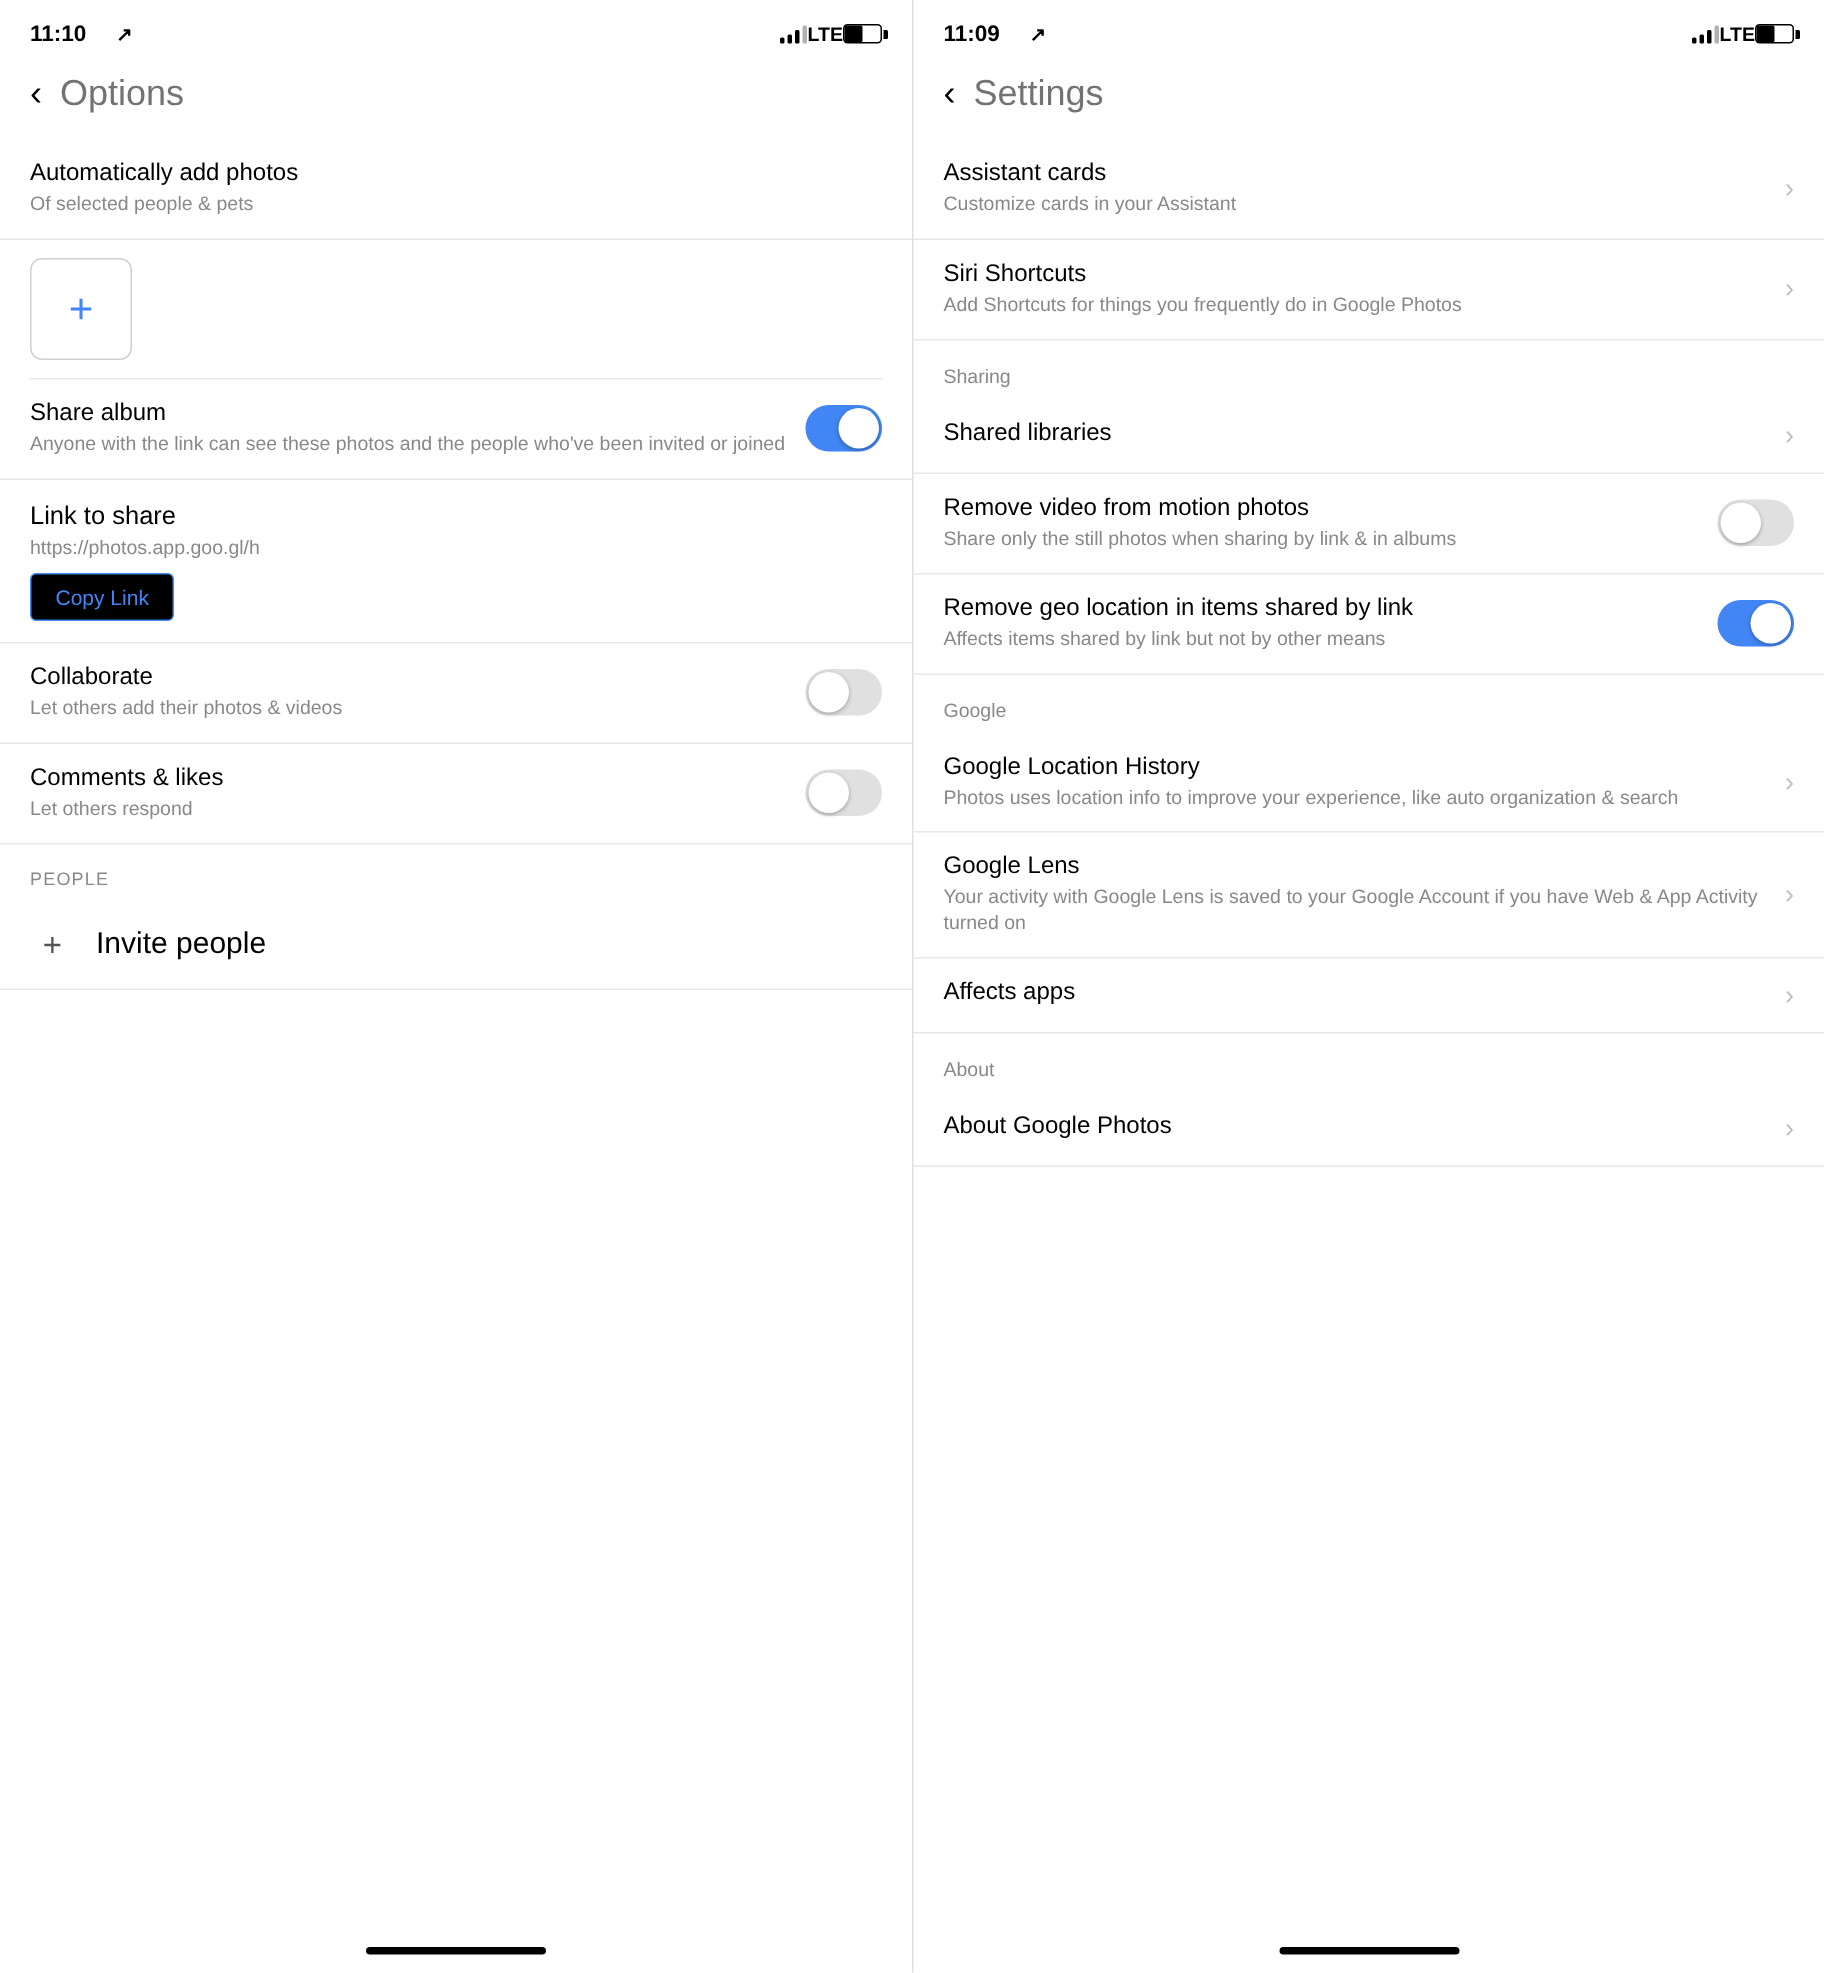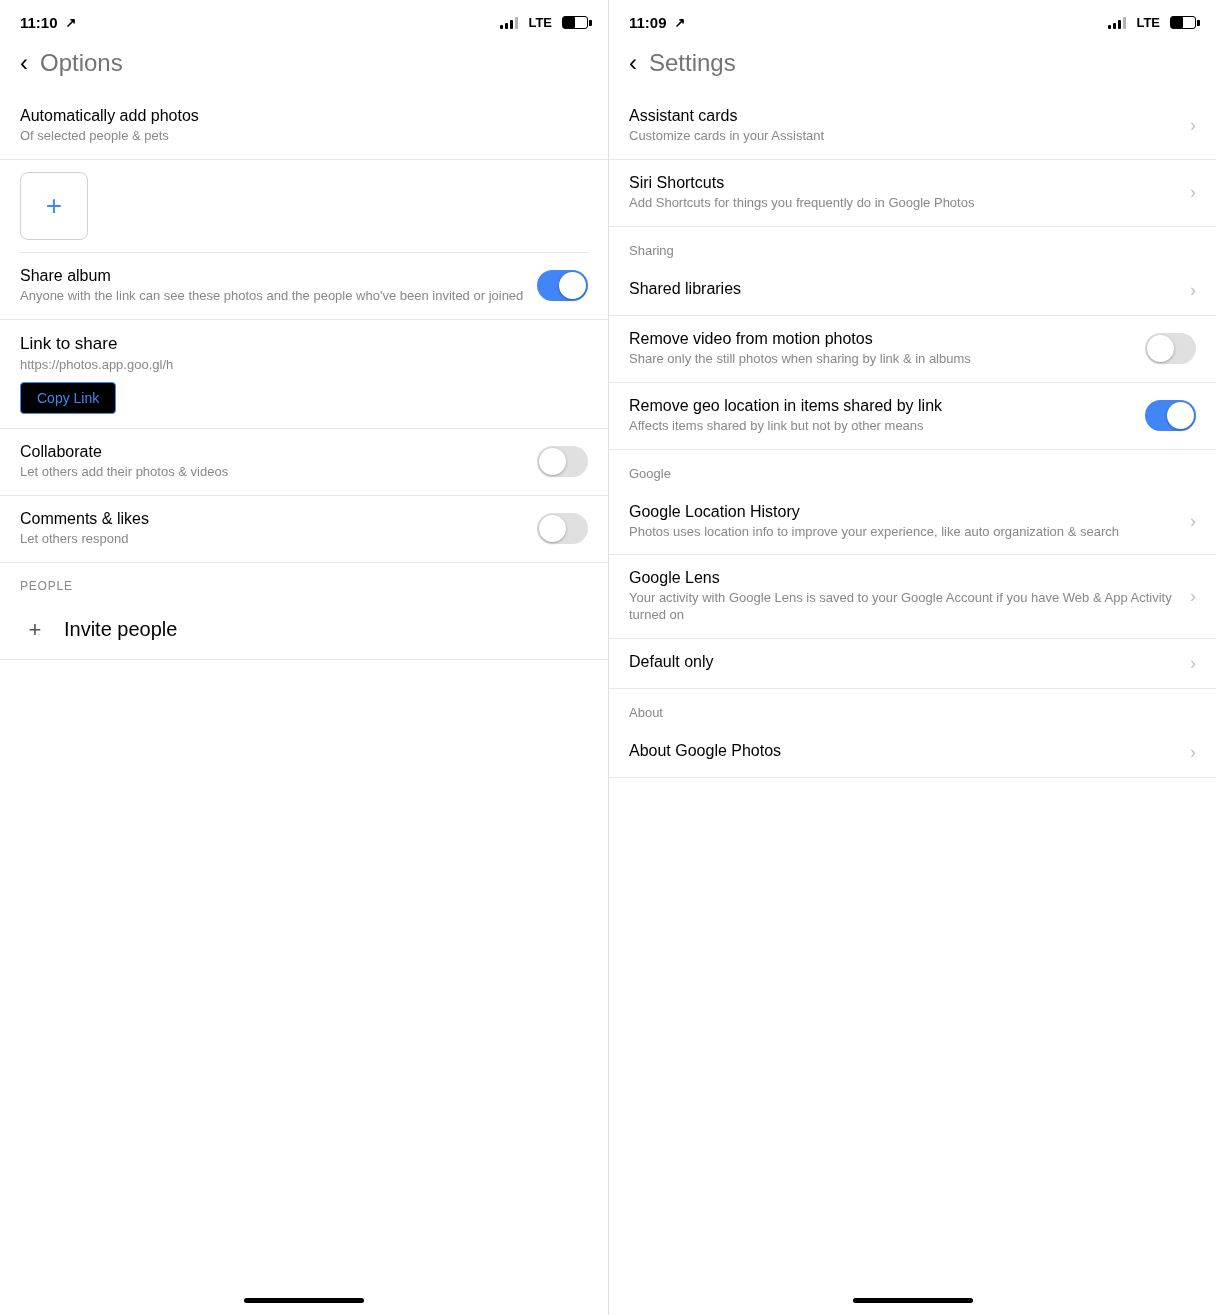--- a/index.html
+++ b/index.html
@@ -23,22 +23,22 @@
 
     
     .status-bar {
       display: flex;
       justify-content: space-between;
       align-items: center;
       padding: 14px 20px 10px 20px;
       font-size: 15px;
       font-weight: 600;
     }
-    .status-left { display: flex; align-items: center; gap: 8px; }
-    .status-right { display: flex; align-items: center; gap: 10px; font-size: 13px; font-weight: 600; }
+    .status-left { display: flex; align-items: center; gap: 20px; }
+    .status-right { display: flex; align-items: center; gap: 0; font-size: 13px; font-weight: 600; }
     .signal-bars { display: flex; align-items: flex-end; gap: 2px; height: 12px; }
     .signal-bar { background: #000; border-radius: 1px; width: 3px; }
     .signal-bar:nth-child(1) { height: 4px; }
     .signal-bar:nth-child(2) { height: 6px; }
     .signal-bar:nth-child(3) { height: 9px; }
     .signal-bar:nth-child(4) { height: 12px; opacity: 0.3; }
     .battery {
       display: flex; align-items: center; position: relative;
       width: 26px; height: 13px; border: 1.5px solid #000; border-radius: 3px;
     }
@@ -417,21 +417,21 @@
         <div class="setting-row-title">Google Lens</div>
         <div class="setting-row-sub">Your activity with Google Lens is saved to your Google Account if you have Web &amp; App Activity turned on</div>
       </div>
       <div class="setting-row-action">
         <span class="chevron">›</span>
       </div>
     </div>
 
     <div class="setting-row">
       <div class="setting-row-content">
-        <div class="setting-row-title">Default only</div>
+        <div class="setting-row-title">Affects apps</div>
       </div>
       <div class="setting-row-action">
         <span class="chevron">›</span>
       </div>
     </div>
 
     <div class="section-header-text">About</div>
 
     <div class="setting-row">
       <div class="setting-row-content">

